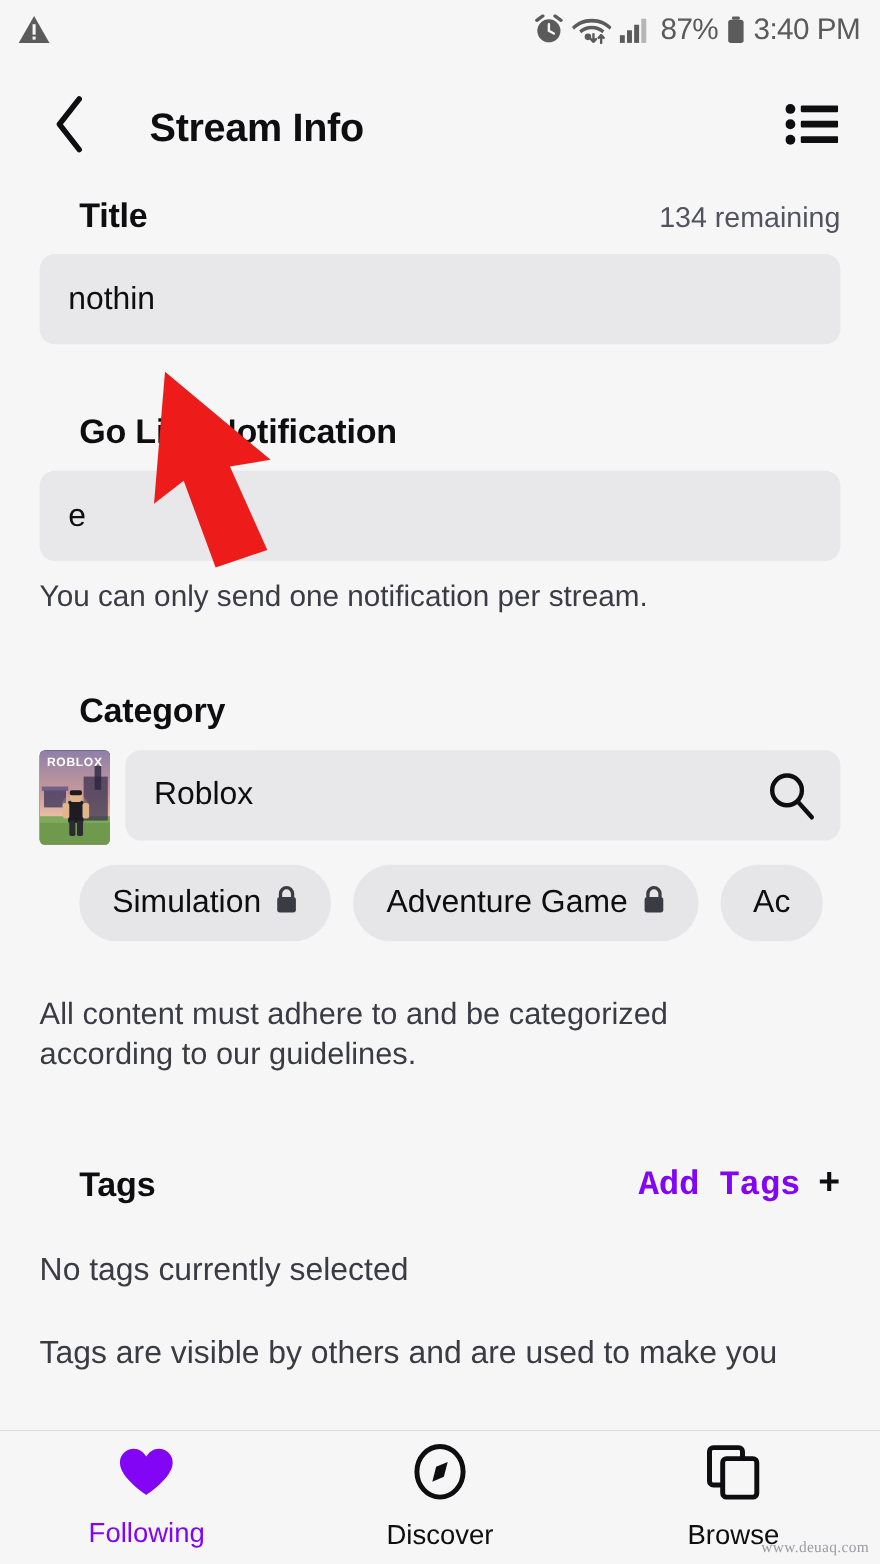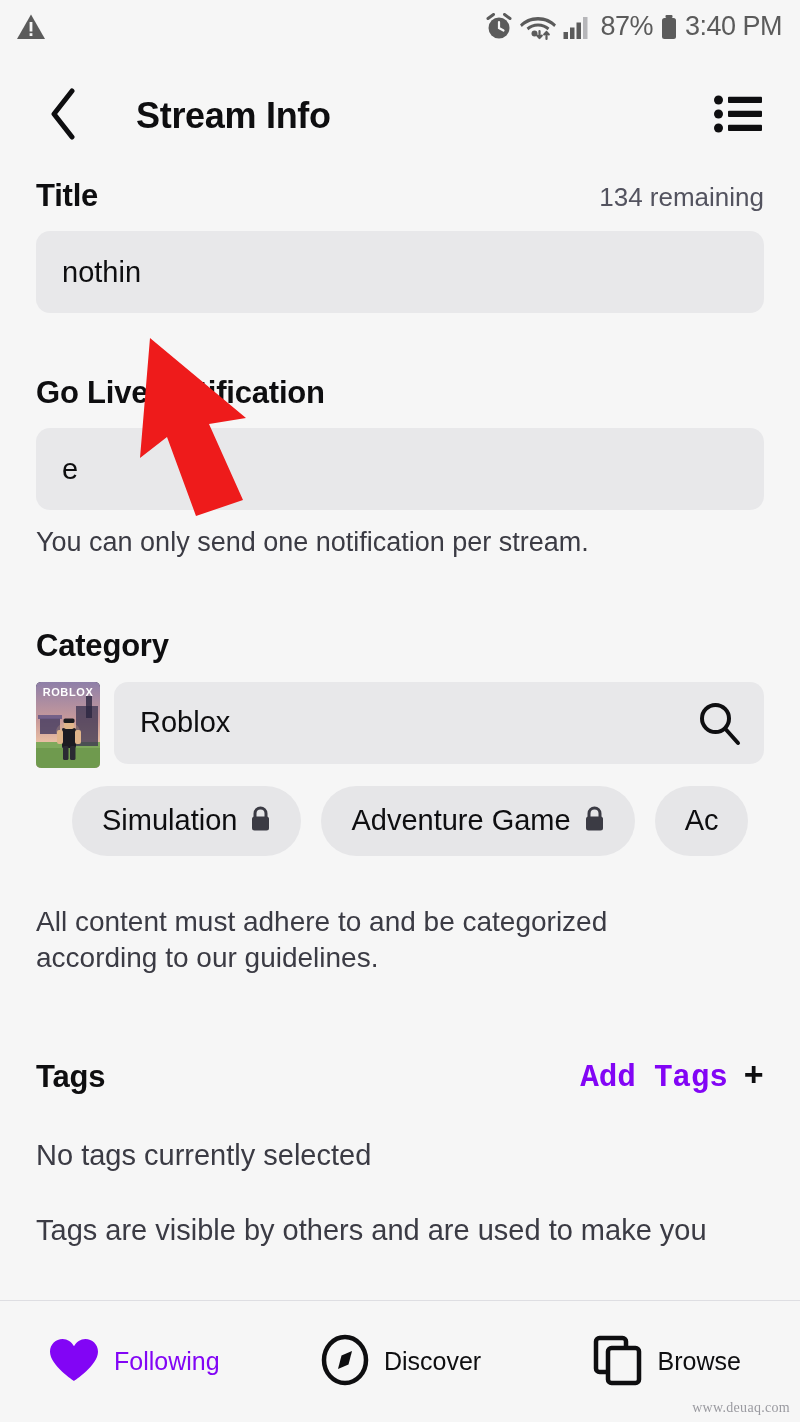--- a/index.html
+++ b/index.html
@@ -63,20 +63,21 @@
     position: absolute; top: 178px; left: 0;
     width: 800px; height: 1122px;
     padding: 0 36px;
   }
   .row-head {
     display: flex; align-items: baseline; justify-content: space-between;
   }
   .sec-label {
     font-size: 31px; font-weight: 700; color: #0e0e10;
     letter-spacing: -0.2px;
+    margin-left: 36px;
   }
   .remaining {
     font-size: 26px; font-weight: 400; color: #53535f;
   }
   .textfield {
     margin-top: 17px;
     height: 82px;
     background: #e8e8ea;
     border-radius: 14px;
     display: flex; align-items: center;
@@ -162,21 +163,21 @@
   
   #bottomnav {
     position: absolute; left: 0; bottom: 0;
     width: 800px; height: 122px;
     background: #f6f6f6;
     border-top: 1px solid #dedee2;
     display: flex; align-items: center;
   }
   .nav-item {
     flex: 1 1 0;
-    display: flex; flex-direction: row;
+    display: flex; flex-direction: column;
     align-items: center; justify-content: center;
     gap: 13px;
   }
   .nav-label { font-size: 25px; font-weight: 400; color: #0e0e10; }
   .nav-item.active .nav-label { color: #8205f5; }
 
   
   #arrow { position: absolute; left: 0; top: 0; pointer-events: none; }
 
   

